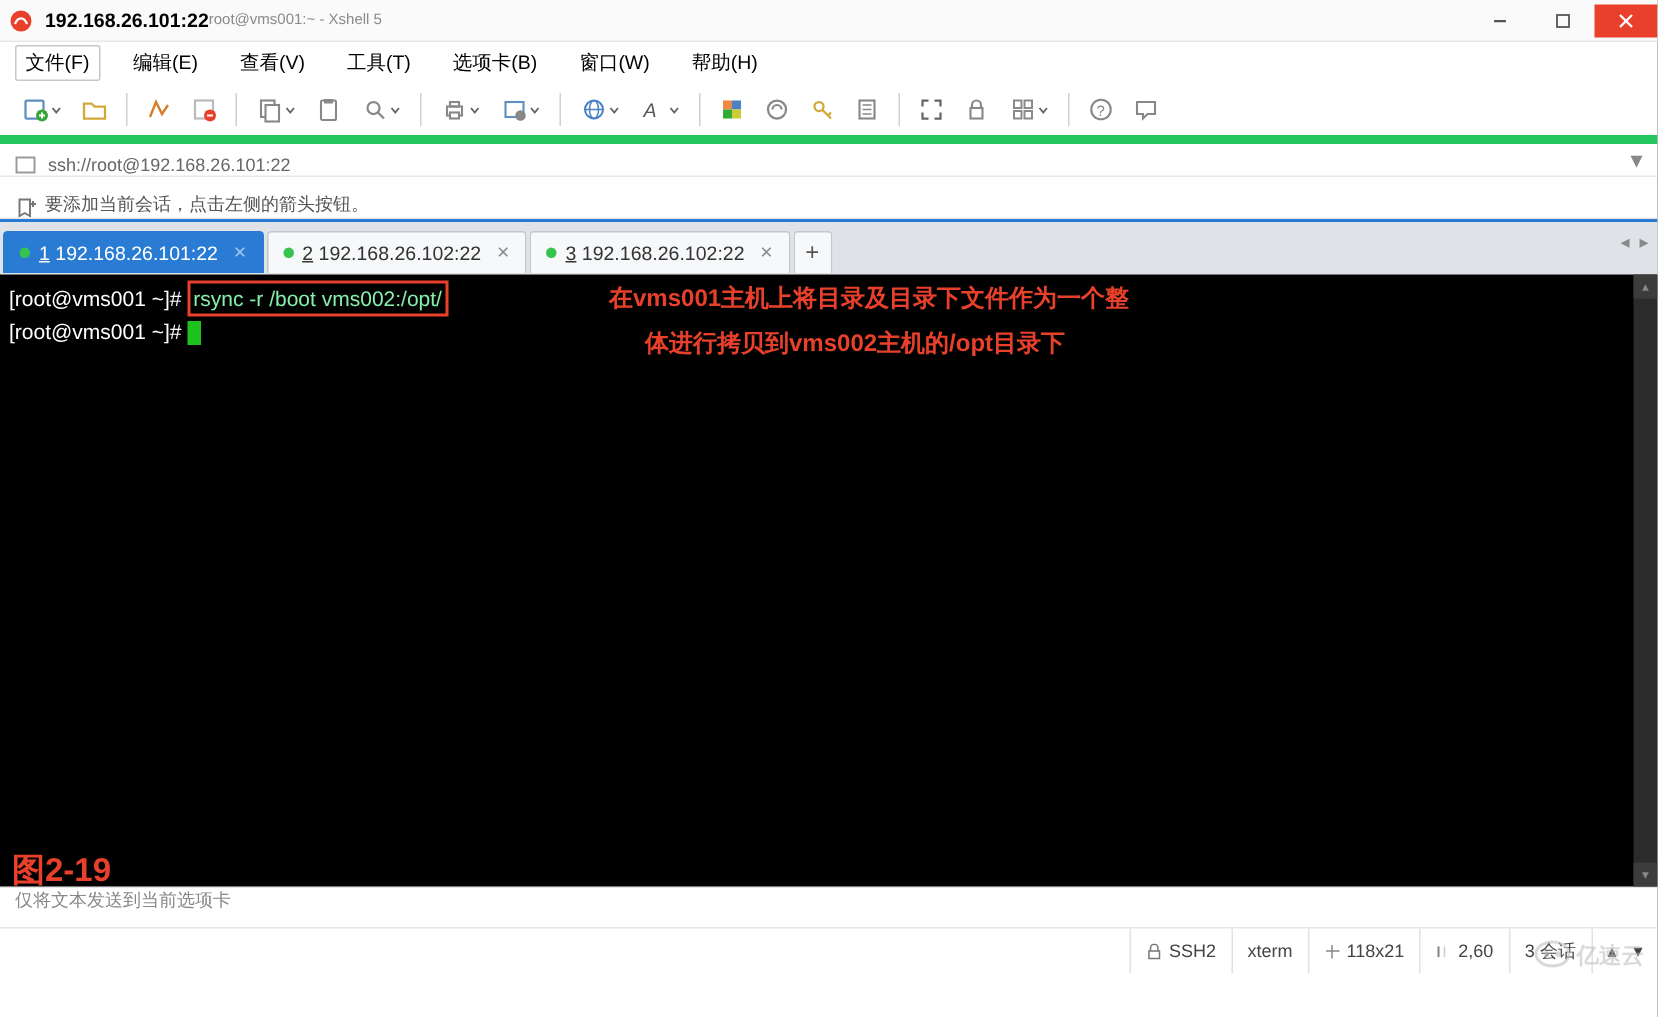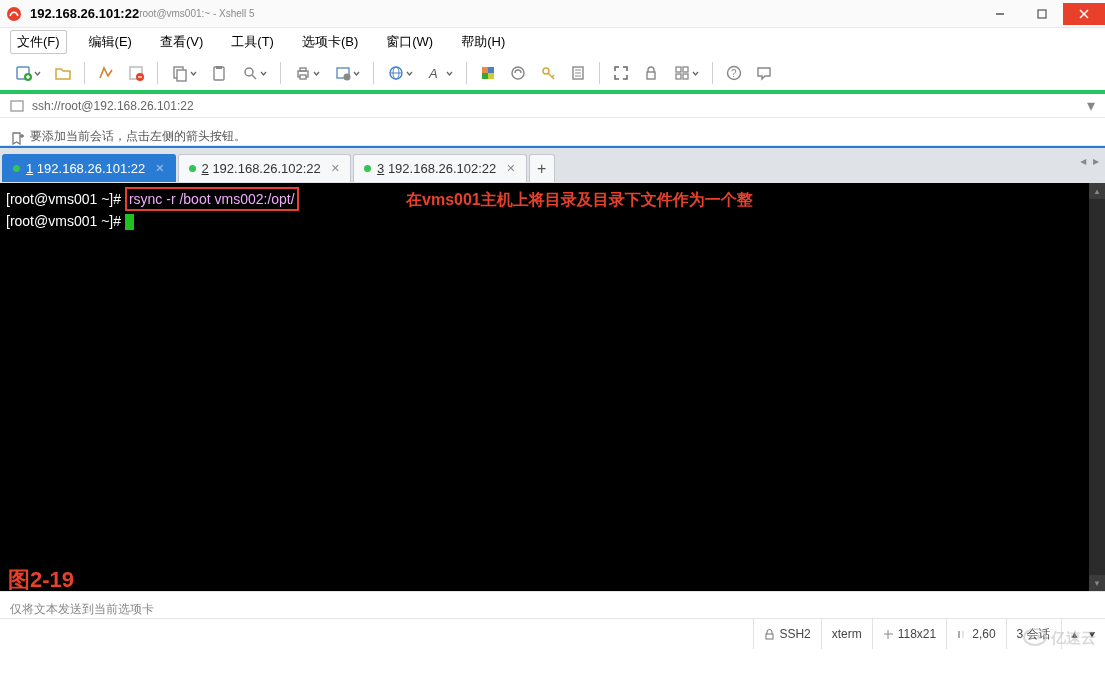--- a/index.html
+++ b/index.html
@@ -13,43 +13,43 @@
 .winbtn.close{background:#e8402b}
 .winbtn svg{display:block}
 .menubar{height:28px;display:flex;align-items:center;padding:0 10px;gap:16px}
 .menubar .box{border:1px solid #c8c8c8;border-radius:2px;padding:2px 6px;font-size:13px;cursor:pointer}
 .menubar .mitem{font-size:13px;padding:2px 6px;cursor:pointer}
 .toolbar{height:34px;display:flex;align-items:center;padding:0 10px;gap:4px}
 .tbtn{height:26px;min-width:26px;display:flex;align-items:center;justify-content:center;padding:0 2px;cursor:pointer;border-radius:2px}
 .tbtn.dd{min-width:36px}
 .tbtn .caret{margin-left:1px}
 .tsep{width:1px;height:22px;background:#d0d0d0;margin:0 4px}
-.addrbar{height:28px;display:flex;align-items:center;padding:0 10px;gap:8px;border-top:4px solid #22c55e;border-bottom:1px solid #e8e8e8}
+.addrbar{height:28px;display:flex;align-items:flex-end;padding:0 10px;gap:8px;border-top:6px solid #22c55e;border-bottom:1px solid #e8e8e8}
 .addrbar .url{font-size:12px;color:#666;flex:1}
 .addrbar .dd{color:#888}
 .hintbar{height:28px;display:flex;align-items:flex-end;padding:0 10px;gap:6px;color:#555;font-size:12px;border-bottom:1px solid #e8e8e8}
 .tabstrip{height:37px;background:#dfe3e7;display:flex;align-items:flex-end;border-top:2px solid #2a7bd4;position:relative}
 .tabstrip .tabs{display:flex;align-items:center;height:30px;margin-left:2px}
 .tab{height:28px;display:flex;align-items:center;padding:0 10px;font-size:13px;color:#333;background:#f6f8fa;border:1px solid #c2c8ce;border-bottom:none;margin-right:2px;cursor:pointer;border-top-left-radius:3px;border-top-right-radius:3px}
 .tab.active{background:#2a7bd4;color:#fff;border-color:#2a7bd4}
 .tab .dot{width:7px;height:7px;border-radius:50%;background:#36c450;margin-right:6px}
 .tab .num{text-decoration:underline}
 .tab .x{margin-left:10px;opacity:.55;font-size:11px}
 .tab.add{width:26px;justify-content:center;padding:0;color:#555;font-size:16px}
 .tabstrip .arrows{position:absolute;right:6px;top:6px;font-size:12px;color:#888}
 .terminal{height:408px;background:#000;color:#fff;font-family:"Consolas","Courier New",monospace;font-size:14px;line-height:20px;padding:4px 6px;position:relative;overflow:hidden}
 .terminal .ln{white-space:pre}
-.hlbox{display:inline-block;border:2px solid #e8402b;padding:0 2px;color:#f0abfc}
+.hlbox{display:inline-block;border:2px solid #e8402b;padding:0 2px;color:#86efac}
 .anno{position:absolute;font-family:"Microsoft YaHei",sans-serif;font-size:16px;font-weight:700;color:#e8402b;line-height:26px}
 .figlbl{position:absolute;left:8px;bottom:1px;font-family:"Microsoft YaHei",sans-serif;font-size:22px;font-weight:700;color:#e8402b}
 .cursor{display:inline-block;width:9px;height:16px;background:#1ec21e;vertical-align:middle}
 .vscroll{position:absolute;right:0;top:0;bottom:0;width:16px;background:#2b2b2b}
 .vscroll .up,.vscroll .dn{height:16px;background:#3c3c3c;text-align:center;font-size:9px;color:#888;line-height:16px}
 .vscroll .dn{position:absolute;bottom:0;width:100%}
-.inputhint{height:28px;display:flex;align-items:flex-end;padding:0 10px;font-size:12px;color:#888;border-top:1px solid #e6e6e6;border-bottom:1px solid #e6e6e6}
+.inputhint{height:28px;display:flex;align-items:flex-start;padding:0 10px;font-size:12px;color:#888;border-top:1px solid #e6e6e6;border-bottom:1px solid #e6e6e6}
 .statusbar{height:30px;display:flex;align-items:center;font-size:12px;color:#444}
 .statusbar .left{flex:1}
 .statusbar .cell{padding:0 10px;display:flex;align-items:center;gap:4px;border-left:1px solid #e1e1e1;height:100%}
 .watermark{position:absolute;right:4px;bottom:26px;opacity:.55}
 </style>
 </head>
 <body>
 
 <div class="titlebar">
   <svg class="logo" viewBox="0 0 16 16">
@@ -283,20 +283,21 @@
     </div>
     <div class="tab add">+</div>
   </div>
   <div class="arrows">◂ &nbsp;▸</div>
 </div>
 
 <div class="terminal">
   <div class="ln"><span>[root@vms001 ~]# </span><span class="hlbox">rsync -r /boot vms002:/opt/</span></div>
   <div class="ln"><span>[root@vms001 ~]# </span><span class="cursor"></span></div>
   <div class="anno" style="left:406px;top:4px">在vms001主机上将目录及目录下文件作为一个整</div>
+  <div class="anno" style="left:430px;top:34px">体进行拷贝到vms002主机的/opt目录下</div>
   <div class="figlbl">图2-19</div>
   <div class="vscroll">
     <div class="up">▴</div>
     <div class="dn">▾</div>
   </div>
 </div>
 
 <div class="inputhint">
   <span>仅将文本发送到当前选项卡</span>
 </div>

